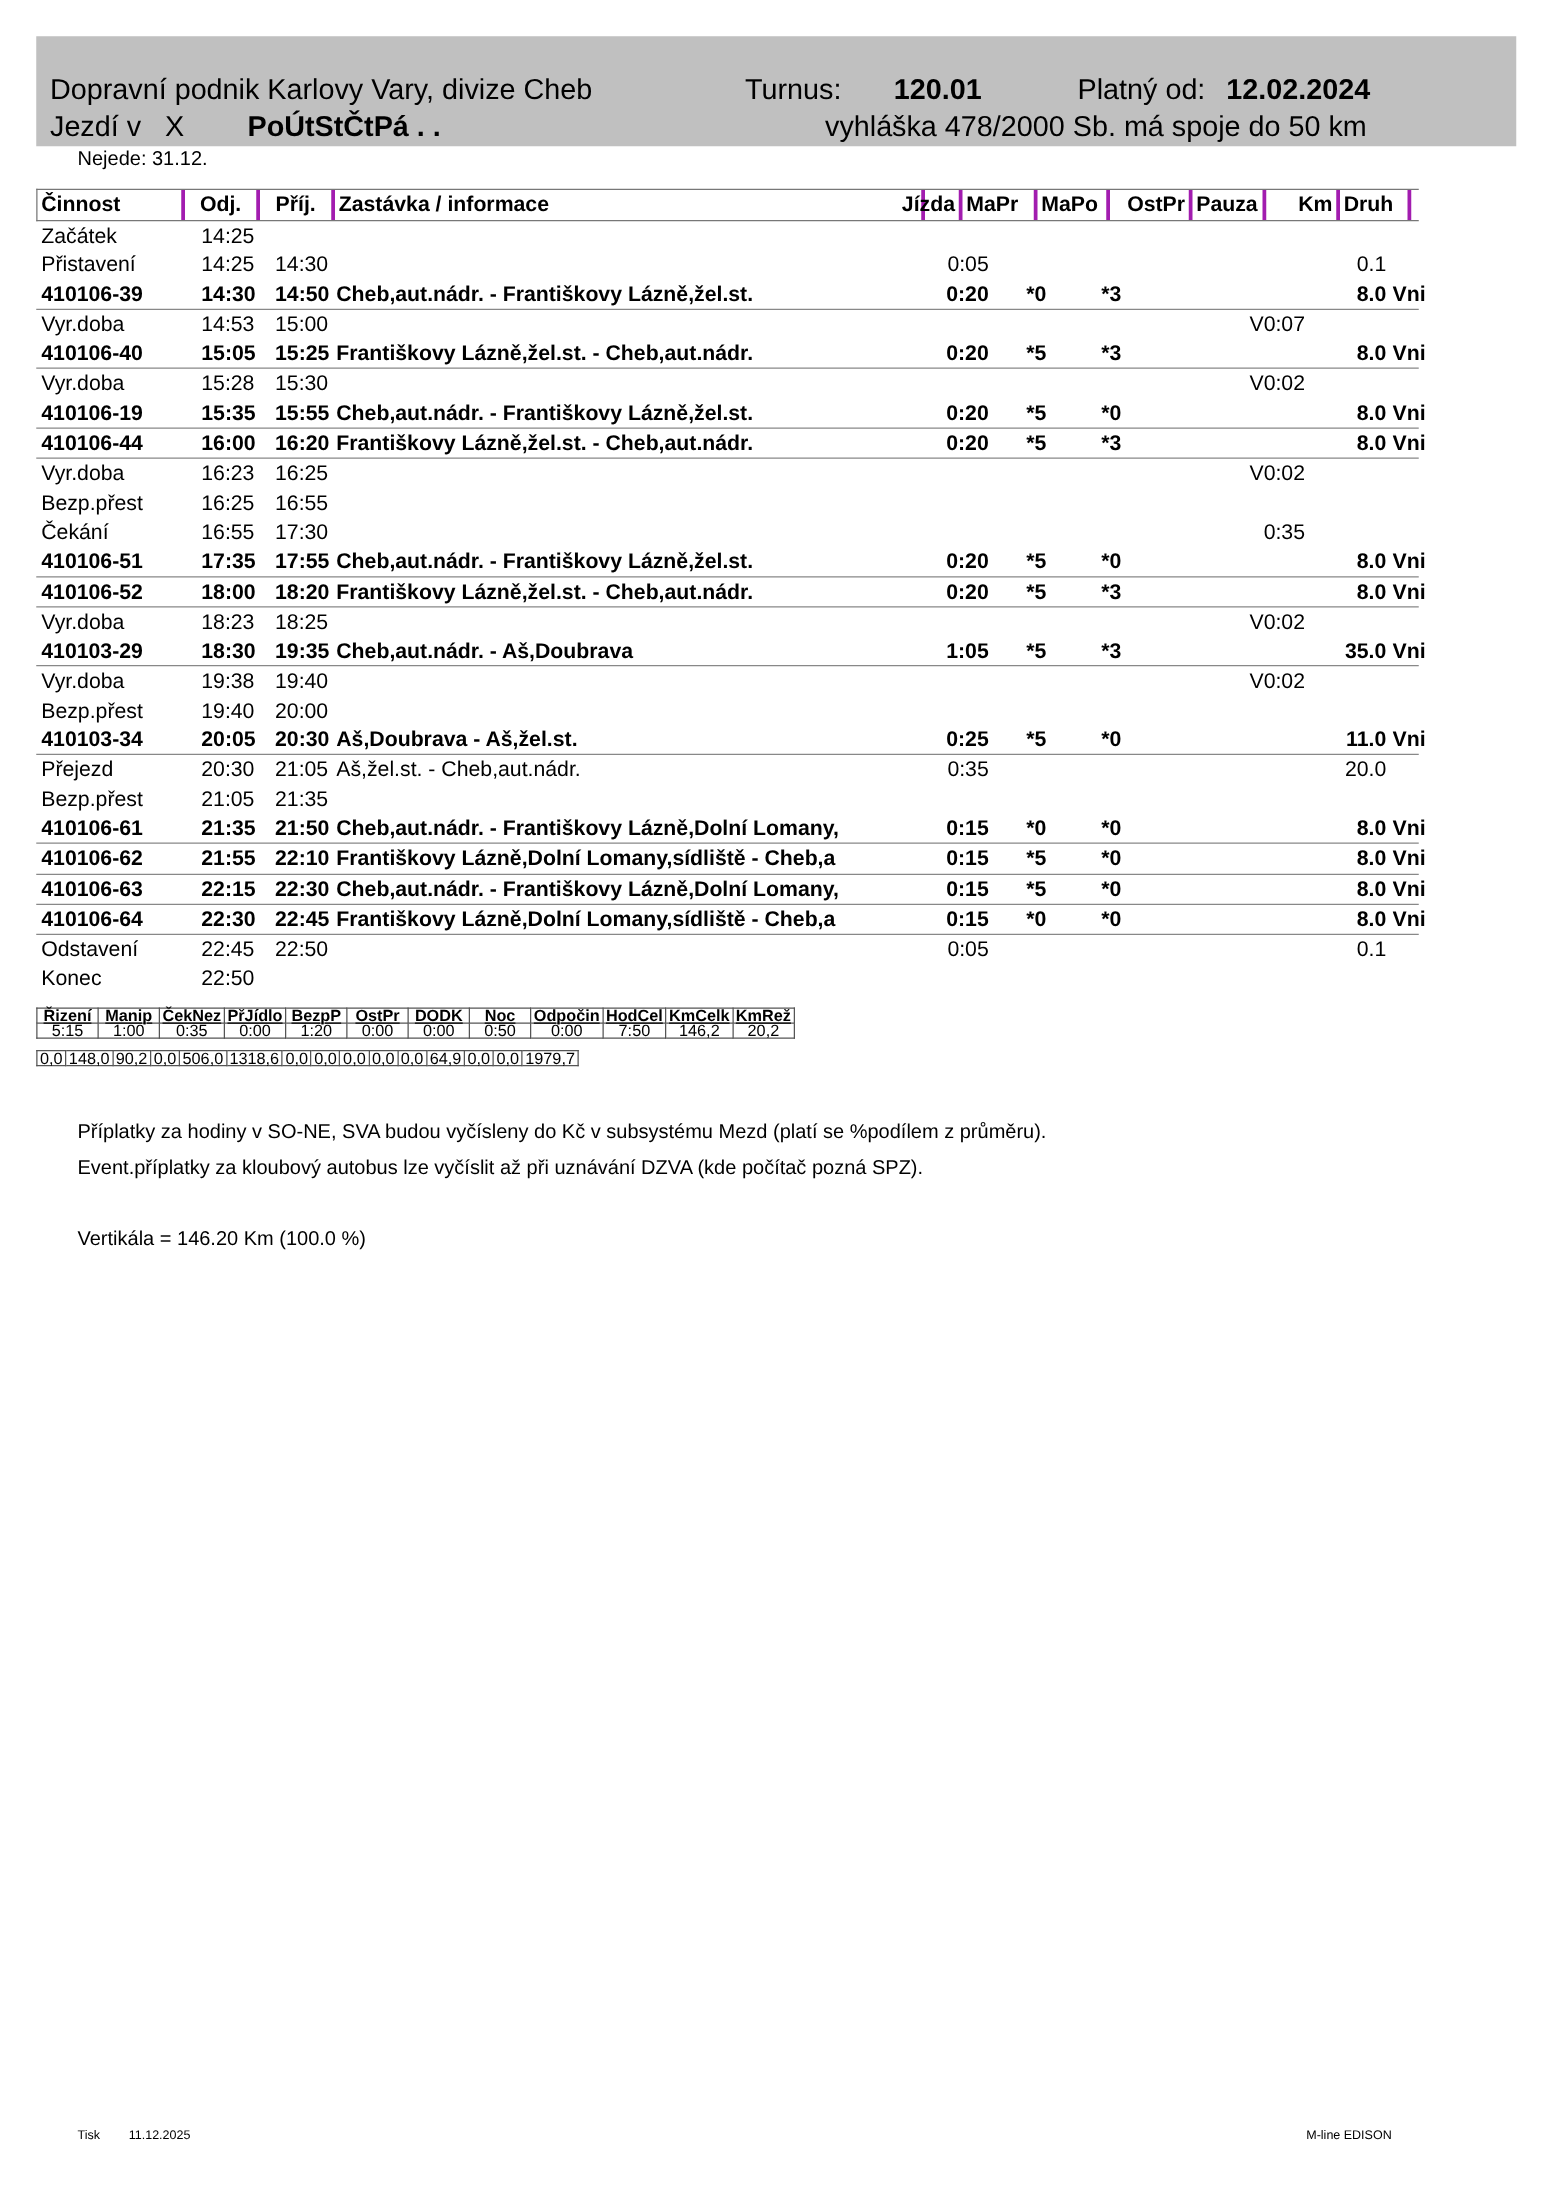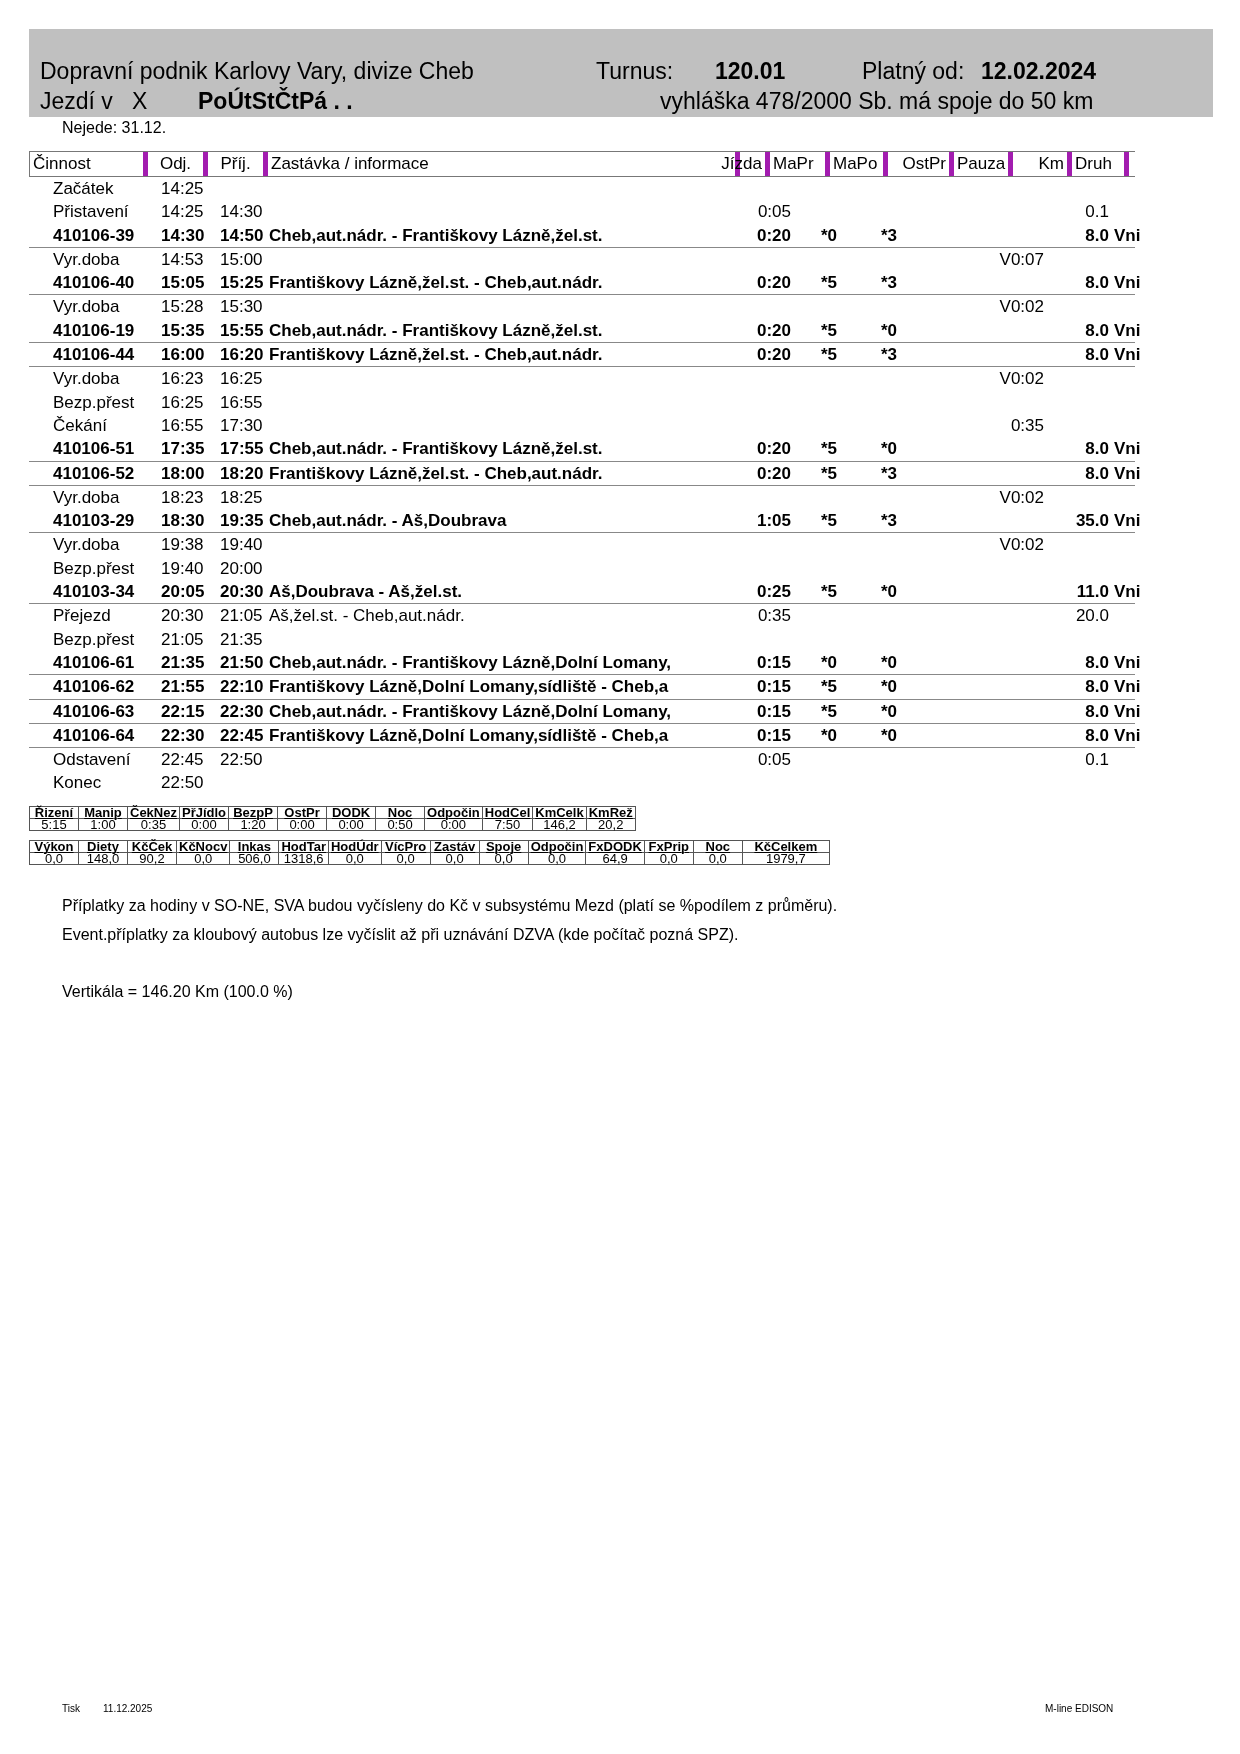--- a/index.html
+++ b/index.html
@@ -3,26 +3,26 @@
 <meta charset="utf-8">
 <style>
   html, body { margin:0; padding:0; background:#ffffff; }
   body { width:1240px; height:1754px; position:relative; font-family:"Liberation Sans", sans-serif; color:#000; overflow:hidden; }
   .header { position:absolute; left:29px; top:29px; width:1184px; height:88px; background:#c0c0c0; }
   .h-text { position:absolute; font-size:23px; white-space:nowrap; }
   .b { font-weight:bold; }
   .nejede { position:absolute; left:62px; top:119px; font-size:16px; }
   .tbl { position:absolute; left:29px; top:151px; width:1106px; }
   .thead { position:relative; height:24px; border-top:1px solid #777; border-bottom:1px solid #777; border-left:1px solid #777; }
-  .th { position:absolute; top:0; height:24px; line-height:24px; font-size:17px; font-weight:normal; border-right:5px solid #a21caf; box-sizing:border-box; padding:0 3px; }
+  .th { position:absolute; top:0; height:24px; line-height:24px; font-size:17px; font-weight:bold; border-right:3px solid #a21caf; box-sizing:border-box; padding:0 3px; }
   .row { position:relative; height:23.3px; font-size:17px; }
   .row.bold { font-weight:bold; }
   .row.sep { border-bottom:1px solid #888; }
   .c { position:absolute; top:0; line-height:23px; white-space:nowrap; overflow:hidden; }
-  .c-act { left:4px; width:120px;margin-left:20px; }
+  .c-act { left:4px; width:120px; }
   .c-odj { left:132px; width:58px; }
   .c-pri { left:191px; width:52px; }
   .c-stop { left:240px; width:452px; }
   .c-jiz { left:690px; width:72px; text-align:right; }
   .c-mapr { left:770px; width:60px; text-align:center; }
   .c-mapo { left:830px; width:60px; text-align:center; }
   .c-ost { left:895px; width:60px; text-align:center; }
   .c-pau { left:950px; width:65px; text-align:right; }
   .c-km { left:1020px; width:60px; text-align:right; }
   .c-dru { left:1085px; width:45px; text-align:left; }
@@ -429,37 +429,20 @@
         <td>0:00</td>
         <td>7:50</td>
         <td>146,2</td>
         <td>20,2</td>
       </tr>
 </tbody>
   </table>
 
 <table class="sumtbl" id="sum2" style="left:29px;top:840px;">
   <tbody>
-      <tr class="hd" id="sum2-h">
-        <td style="min-width: 44px;">Výkon</td>
-        <td style="min-width: 44px;">Diety</td>
-        <td style="min-width: 44px;">KčČek</td>
-        <td style="min-width: 44px;">KčNocv</td>
-        <td style="min-width: 44px;">Inkas</td>
-        <td style="min-width: 44px;">HodTar</td>
-        <td style="min-width: 44px;">HodÚdr</td>
-        <td style="min-width: 44px;">VícPro</td>
-        <td style="min-width: 44px;">Zastáv</td>
-        <td style="min-width: 44px;">Spoje</td>
-        <td style="min-width: 44px;">Odpočin</td>
-        <td style="min-width: 44px;">FxDODK</td>
-        <td style="min-width: 44px;">FxPrip</td>
-        <td style="min-width: 44px;">Noc</td>
-        <td style="min-width: 82px;">KčCelkem</td>
-      </tr>
   <tr id="sum2-v">
         <td>0,0</td>
         <td>148,0</td>
         <td>90,2</td>
         <td>0,0</td>
         <td>506,0</td>
         <td>1318,6</td>
         <td>0,0</td>
         <td>0,0</td>
         <td>0,0</td>

